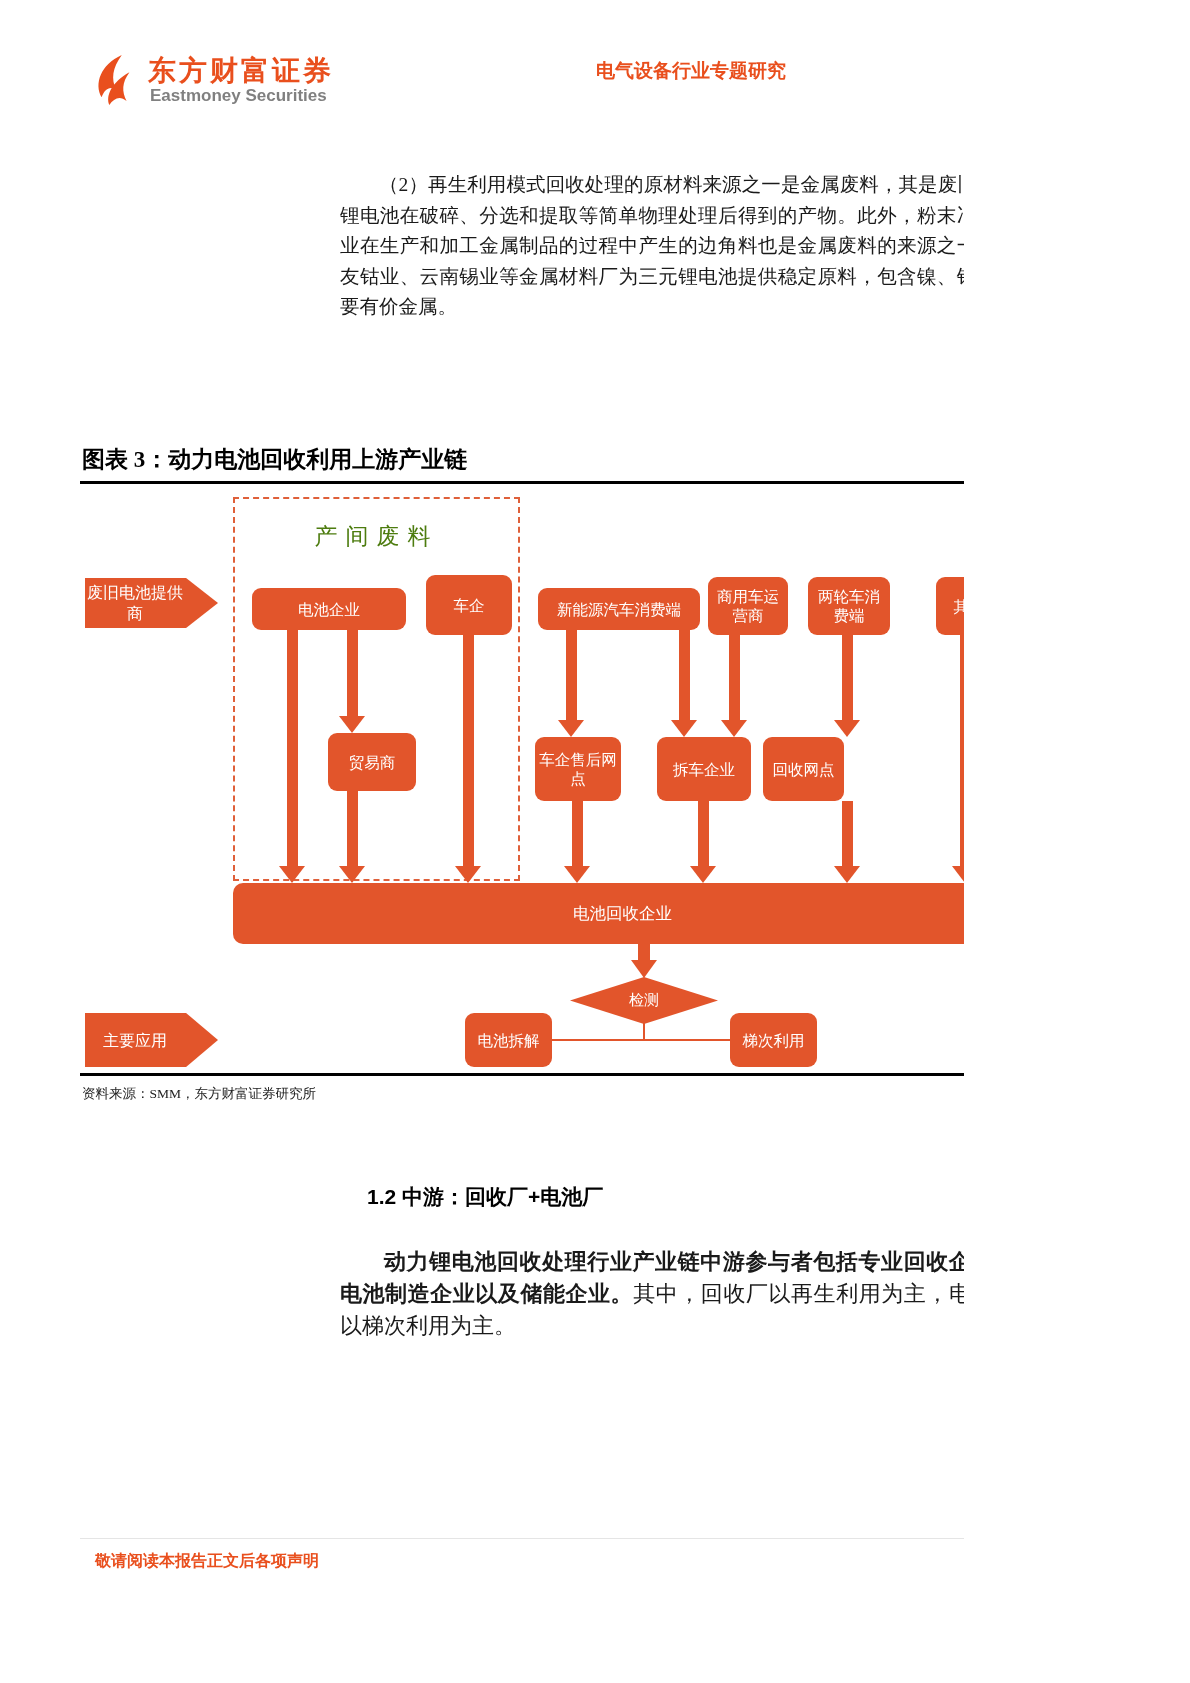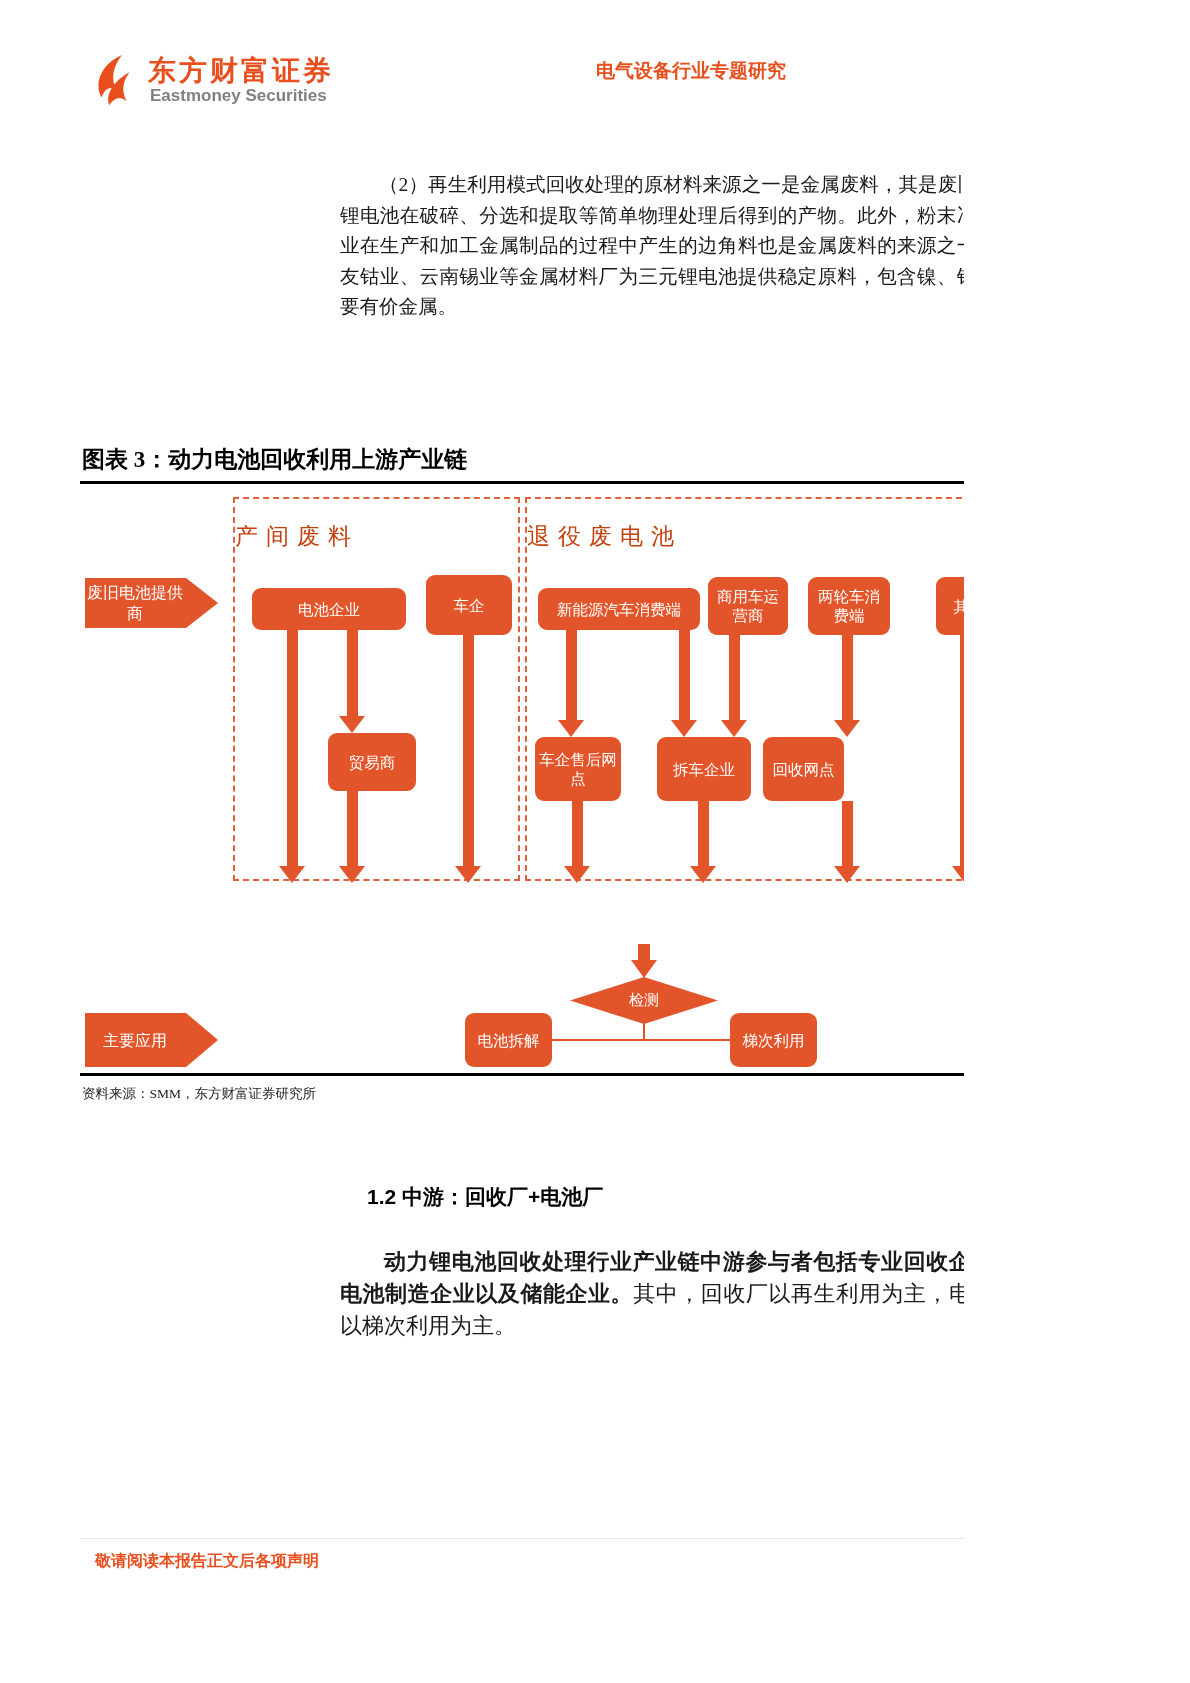--- a/index.html
+++ b/index.html
@@ -14,22 +14,22 @@
   
   .bodytext{position:absolute;left:340px;top:170px;width:676px;
             font-family:"Liberation Serif",serif;font-size:19.5px;line-height:30.5px;
             text-align:justify;color:#1a1a1a;}
   .bodytext p{margin:0;text-indent:2em;}
   
   .fig-title{position:absolute;left:82px;top:444px;font-size:23px;font-weight:bold;
              font-family:"Liberation Serif",serif;color:#000;}
   .rule{position:absolute;left:80px;width:932px;height:3px;background:#000;}
   .dashedbox{position:absolute;border:2px dashed #DF603A;box-sizing:border-box;}
-  .grouplabel{position:absolute;width:100%;text-align:left;top:22px;font-size:23px;
-              color:#c2410c;font-family:"Liberation Serif",serif;letter-spacing:8px;}
+  .grouplabel{position:absolute;width:100%;text-align:center;top:22px;font-size:23px;
+              color:#4d7c0f;font-family:"Liberation Serif",serif;letter-spacing:8px;}
   .node{position:absolute;background:#E2552B;color:#fff;border-radius:9px;
         display:flex;align-items:center;justify-content:center;text-align:center;
         font-size:15.5px;line-height:19px;box-sizing:border-box;padding:2px 4px;}
   .bar{position:absolute;left:233px;top:883px;width:779px;height:61px;background:#E2552B;
        border-radius:10px;color:#fff;display:flex;align-items:center;justify-content:center;
        font-size:16.5px;}
   .pent{position:absolute;background:#E2552B;color:#fff;display:flex;align-items:center;
         box-sizing:border-box;text-align:center;}
   .pent .ptxt{width:75%;font-size:16px;line-height:21px;text-align:center;}
   .vline{position:absolute;width:11px;background:#E2552B;}
@@ -69,23 +69,20 @@
 
   <div class="bodytext">
     <p>（2）再生利用模式回收处理的原材料来源之一是金属废料，其是废旧动力锂电池在破碎、分选和提取等简单物理处理后得到的产物。此外，粉末冶金企业在生产和加工金属制品的过程中产生的边角料也是金属废料的来源之一。华友钴业、云南锡业等金属材料厂为三元锂电池提供稳定原料，包含镍、钴等主要有价金属。</p>
   </div>
 
   <div class="fig-title">图表 3：动力电池回收利用上游产业链</div>
   <div class="rule" style="top:481px;"></div>
 
   <div class="dashedbox" style="left:233px;top:497px;width:287px;height:384px;">
     <div class="grouplabel">产间废料</div>
-  </div>
-  <div class="dashedbox" style="left:525px;top:497px;width:487px;height:384px;">
-    <div class="grouplabel">退役废电池</div>
   </div>
 
   <div class="pent" style="left:85px;top:578px;width:133px;height:50px;clip-path:polygon(0 0,76% 0,100% 50%,76% 100%,0 100%);">
     <div class="ptxt">废旧电池提供商</div>
   </div>
   <div class="pent" style="left:85px;top:1013px;width:133px;height:54px;clip-path:polygon(0 0,76% 0,100% 50%,76% 100%,0 100%);">
     <div class="ptxt">主要应用</div>
   </div>
 
   <div class="node" style="left:252px;top:588px;width:154px;height:42px;">电池企业</div>
@@ -129,20 +126,21 @@
 
   <div class="vline" style="left:572px;top:801px;height:65px;"></div>
   <div class="tri" style="left:564px;top:866px;"></div>
 
   <div class="vline" style="left:698px;top:801px;height:65px;"></div>
   <div class="tri" style="left:690px;top:866px;"></div>
 
   <div class="vline" style="left:842px;top:801px;height:65px;"></div>
   <div class="tri" style="left:834px;top:866px;"></div>
 
+  <div class="bar">电池回收企业</div>
 
   <div class="vline" style="left:638px;top:944px;width:12px;height:16px;"></div>
   <div class="tri" style="left:631px;top:960px;border-top-width:18px;"></div>
   <div class="diamond">检测</div>
 
   <div class="thin-v" style="left:643px;top:1022px;height:18px;"></div>
   <div class="thin-h" style="left:552px;top:1039px;width:178px;"></div>
 
   <div class="node" style="left:465px;top:1013px;width:87px;height:54px;">电池拆解</div>
   <div class="node" style="left:730px;top:1013px;width:87px;height:54px;">梯次利用</div>

